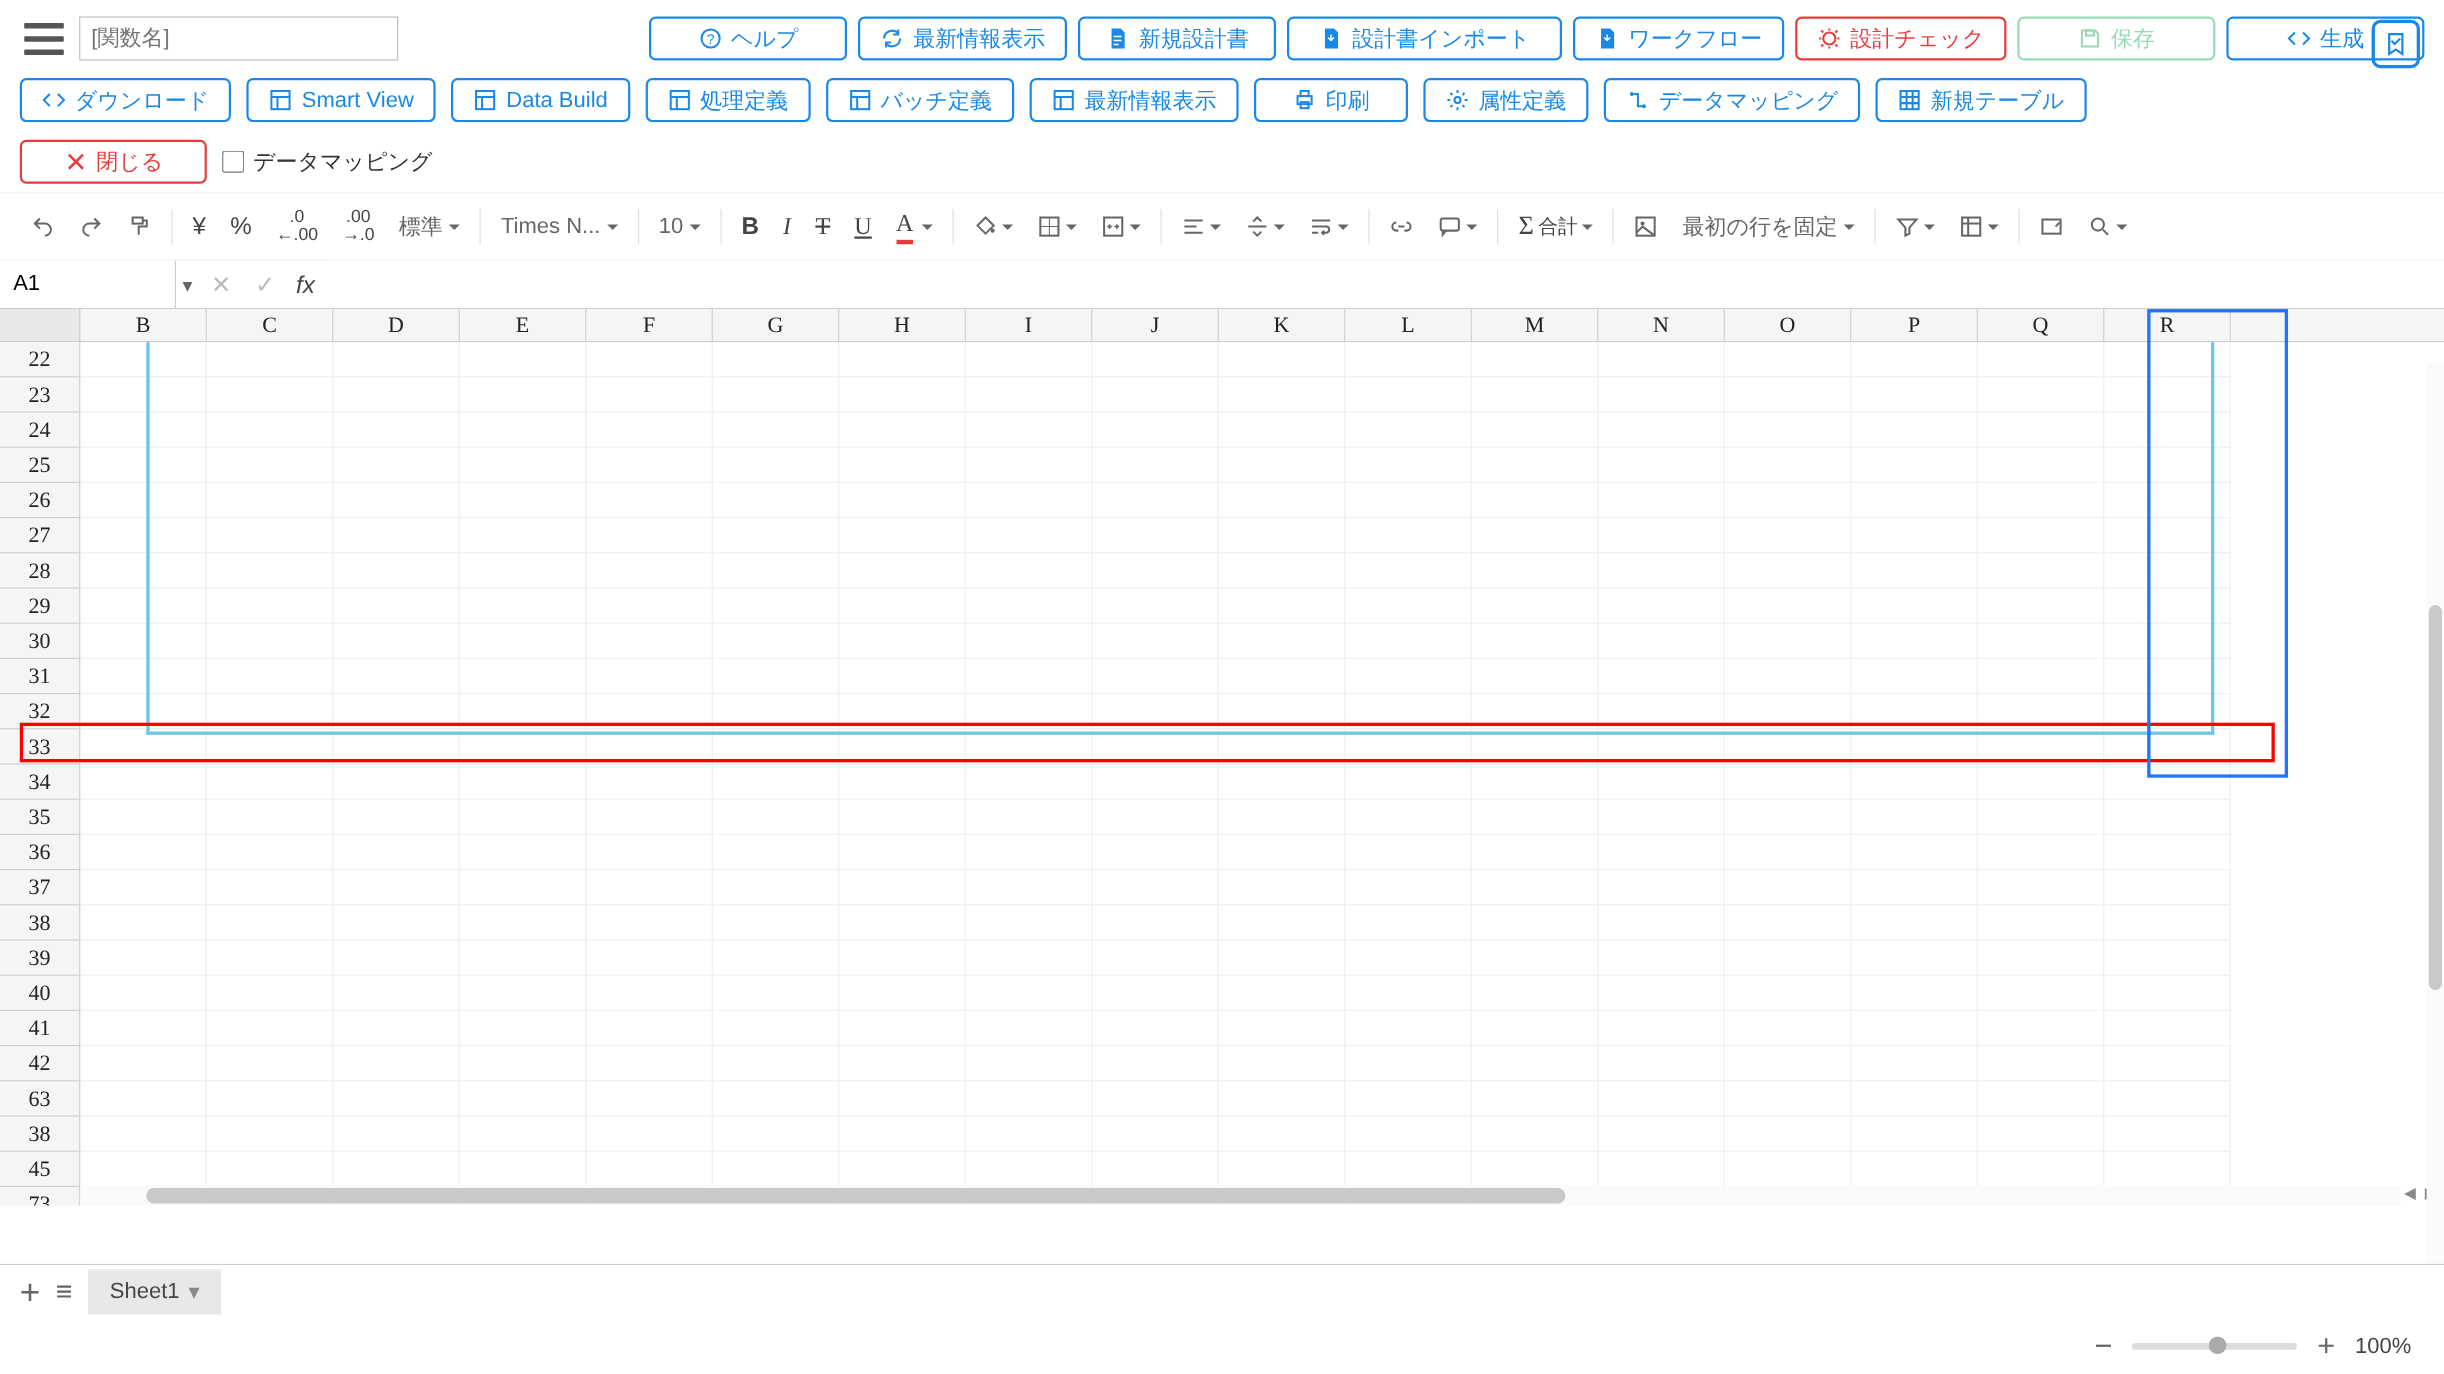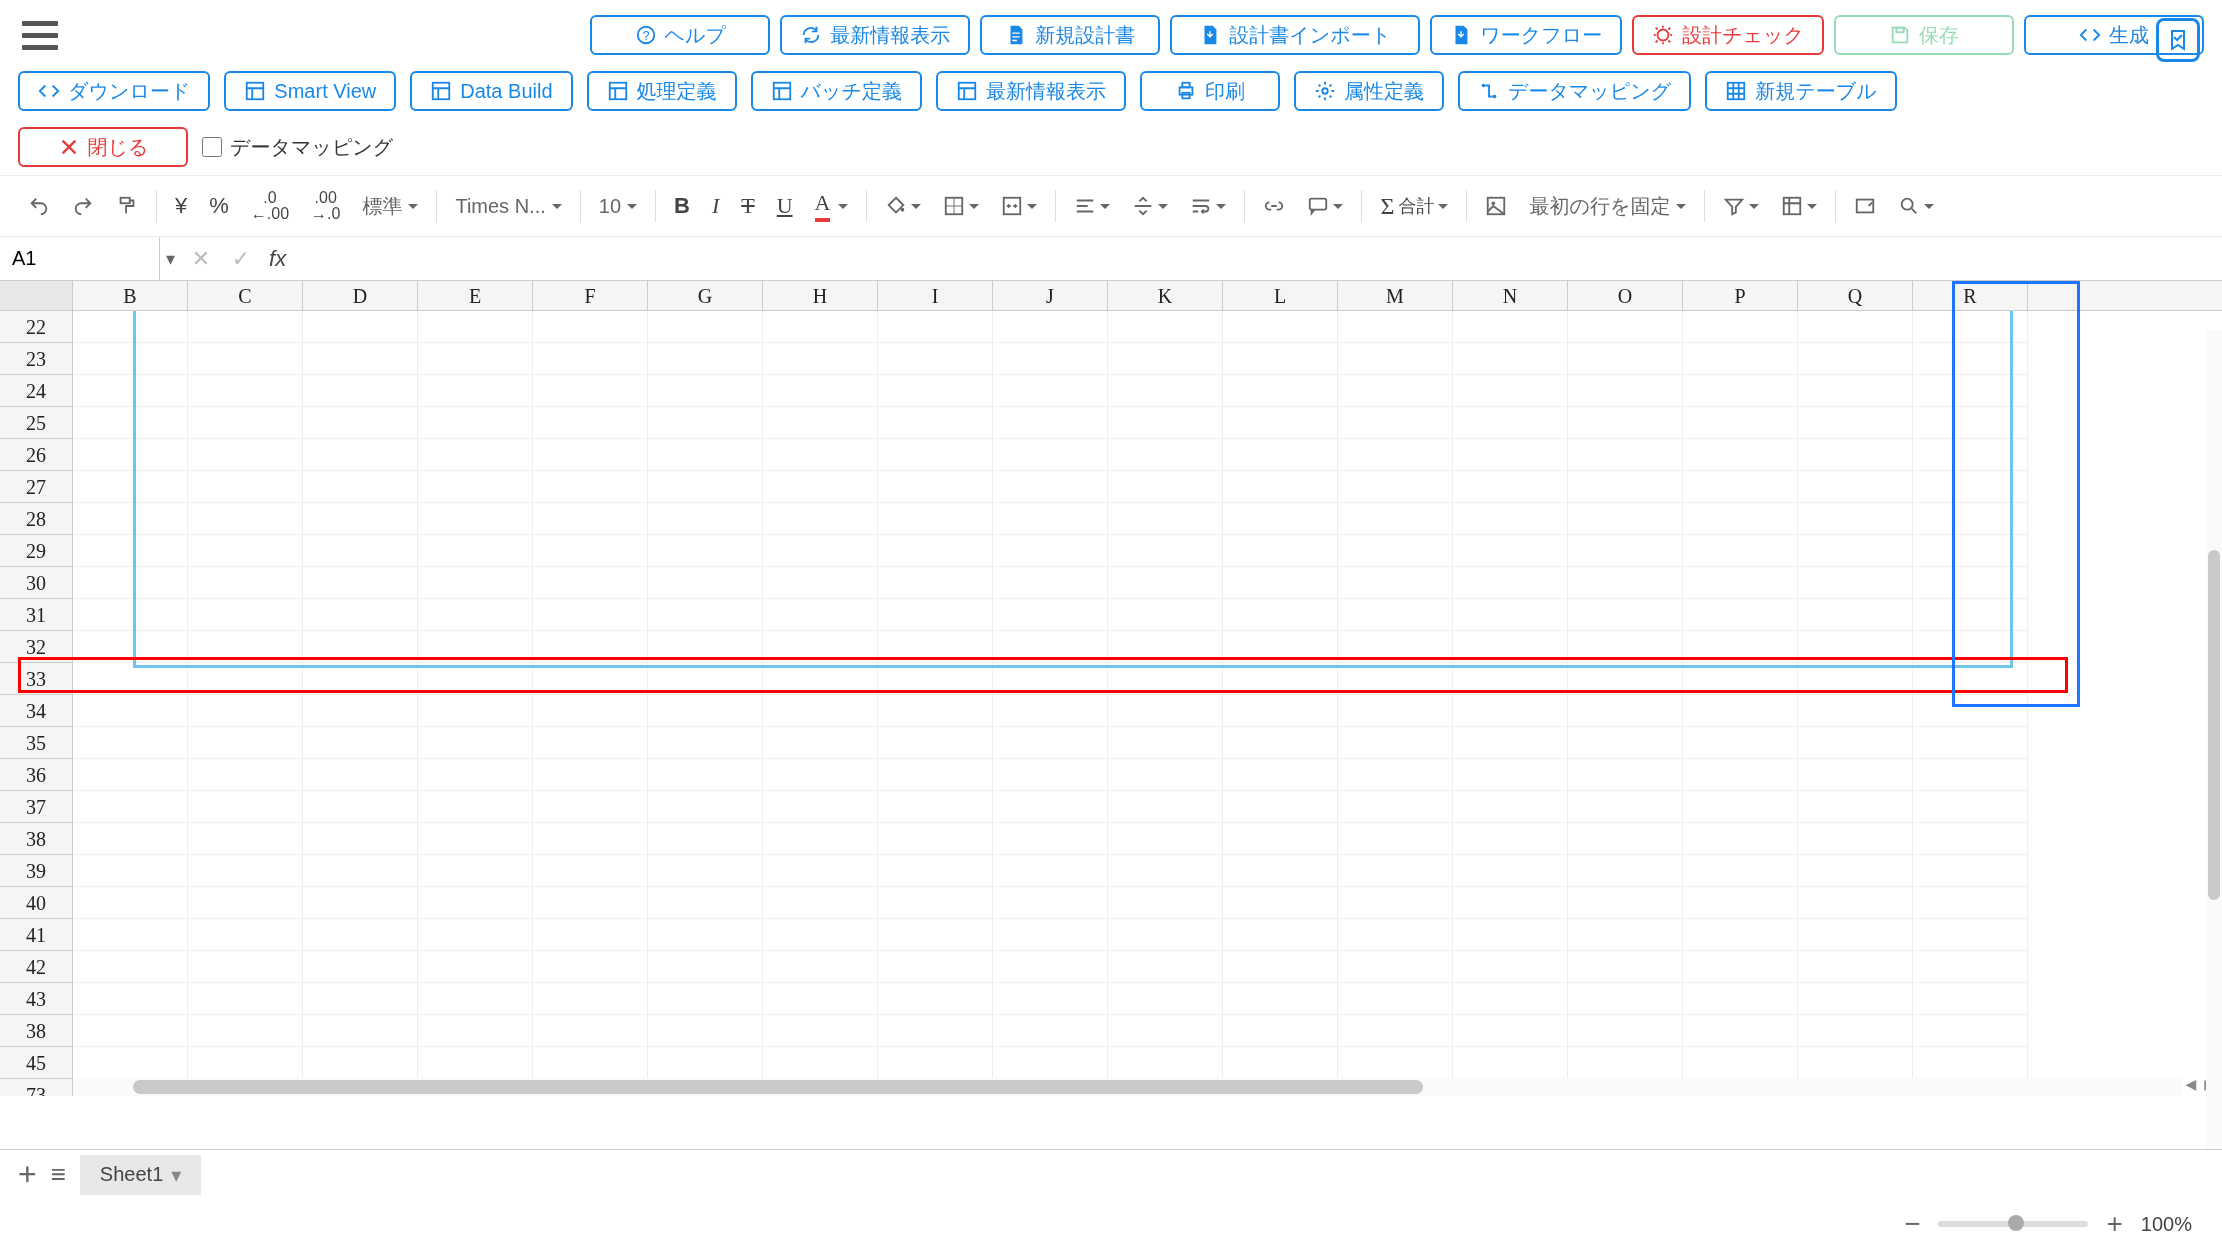--- a/index.html
+++ b/index.html
@@ -56,20 +56,21 @@
 </style>
 </head>
 <body>
 
 <div class="topbar">
   <div class="hamburger">
       <span></span>
       <span></span>
       <span></span>
     </div>
+  <input class="fn-input" placeholder="[関数名]" style="">
   <div style="flex:1"></div>
   <button class="btn wide">
       <svg class="ico" viewBox="0 0 24 24">
         <circle cx="12" cy="12" r="9" fill="none" stroke="#1988e6" stroke-width="2"></circle>
         <text x="12" y="17" text-anchor="middle" font-size="14" fill="#1988e6">?</text>
       </svg>
       <span>ヘルプ</span>
     </button>
   <button class="btn wide">
       <svg class="ico" viewBox="0 0 24 24">
@@ -419,21 +420,21 @@
       <div class="rhcell">33</div>
       <div class="rhcell">34</div>
       <div class="rhcell">35</div>
       <div class="rhcell">36</div>
       <div class="rhcell">37</div>
       <div class="rhcell">38</div>
       <div class="rhcell">39</div>
       <div class="rhcell">40</div>
       <div class="rhcell">41</div>
       <div class="rhcell">42</div>
-      <div class="rhcell">43</div>
+      <div class="rhcell">63</div>
       <div class="rhcell">38</div>
       <div class="rhcell">45</div>
       <div class="rhcell">73</div>
     </div>
   <div class="grid" id="grid">
       <div class="gcell" style="left: 0px; top: 0px; width: 115px; height: 32px;"></div>
       <div class="gcell" style="left: 0px; top: 32px; width: 115px; height: 32px;"></div>
       <div class="gcell" style="left: 0px; top: 64px; width: 115px; height: 32px;"></div>
       <div class="gcell" style="left: 0px; top: 96px; width: 115px; height: 32px;"></div>
       <div class="gcell" style="left: 0px; top: 128px; width: 115px; height: 32px;"></div>

